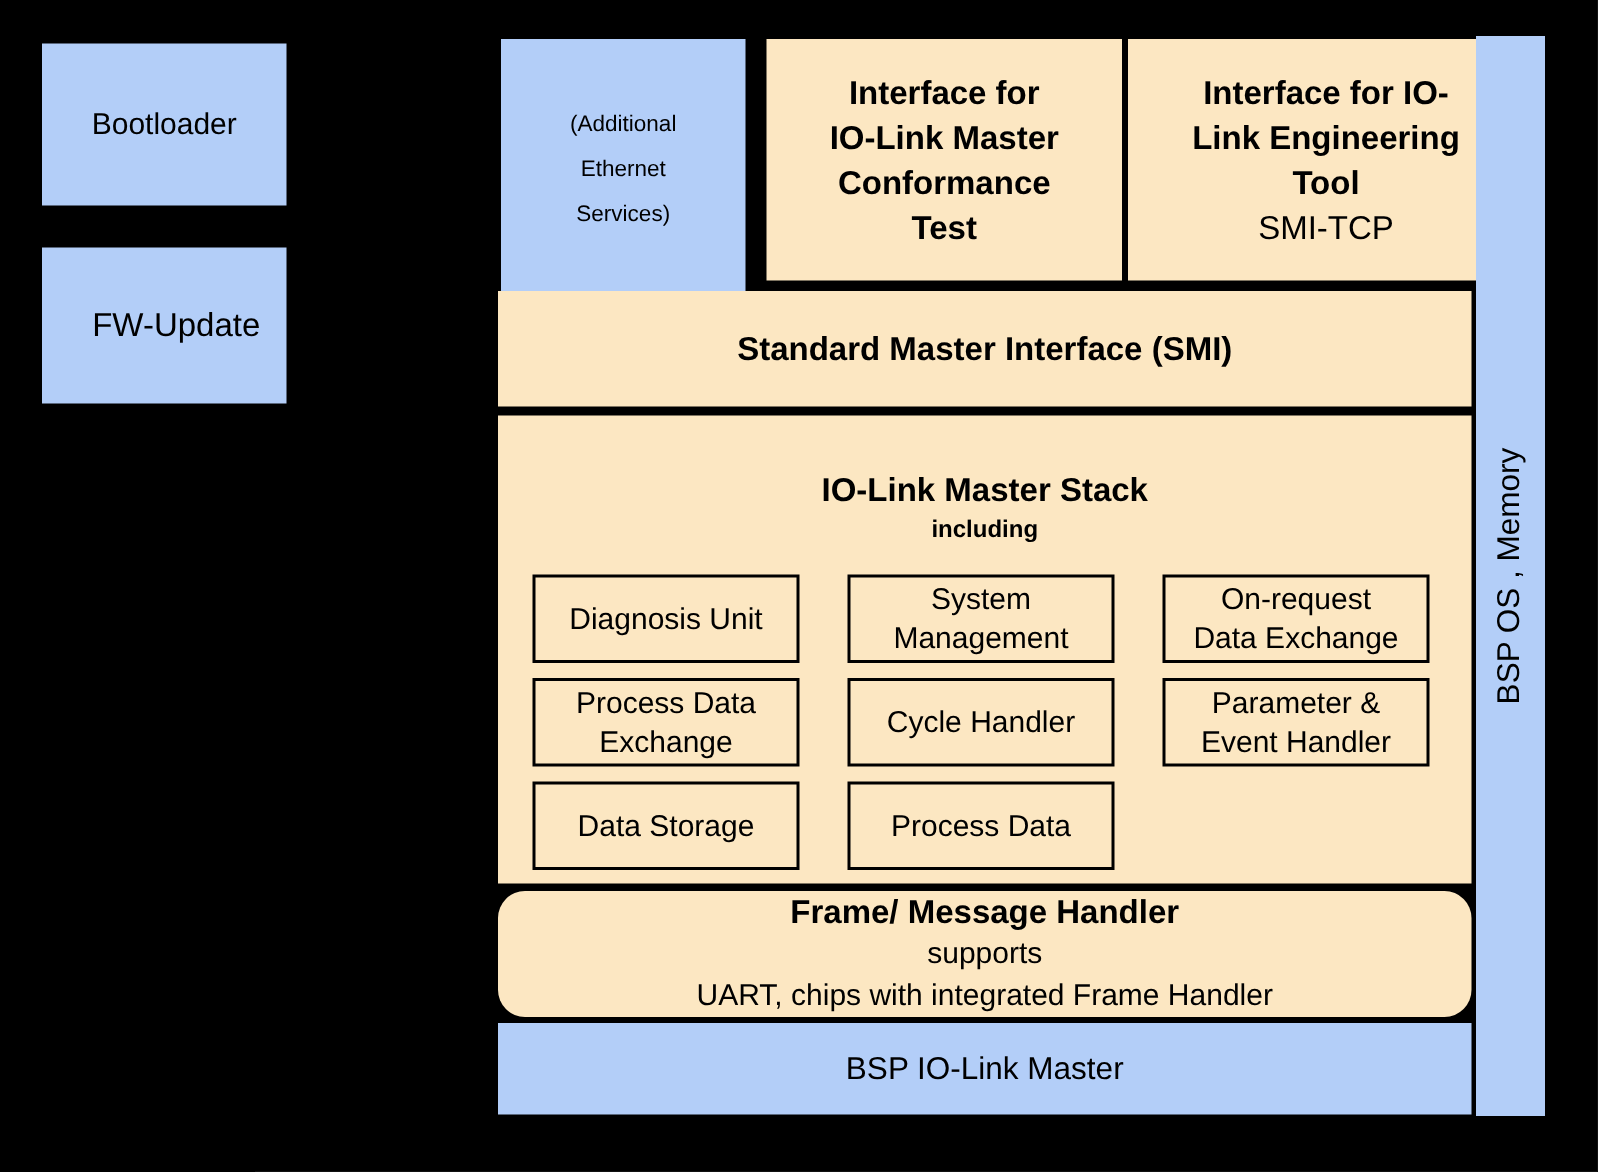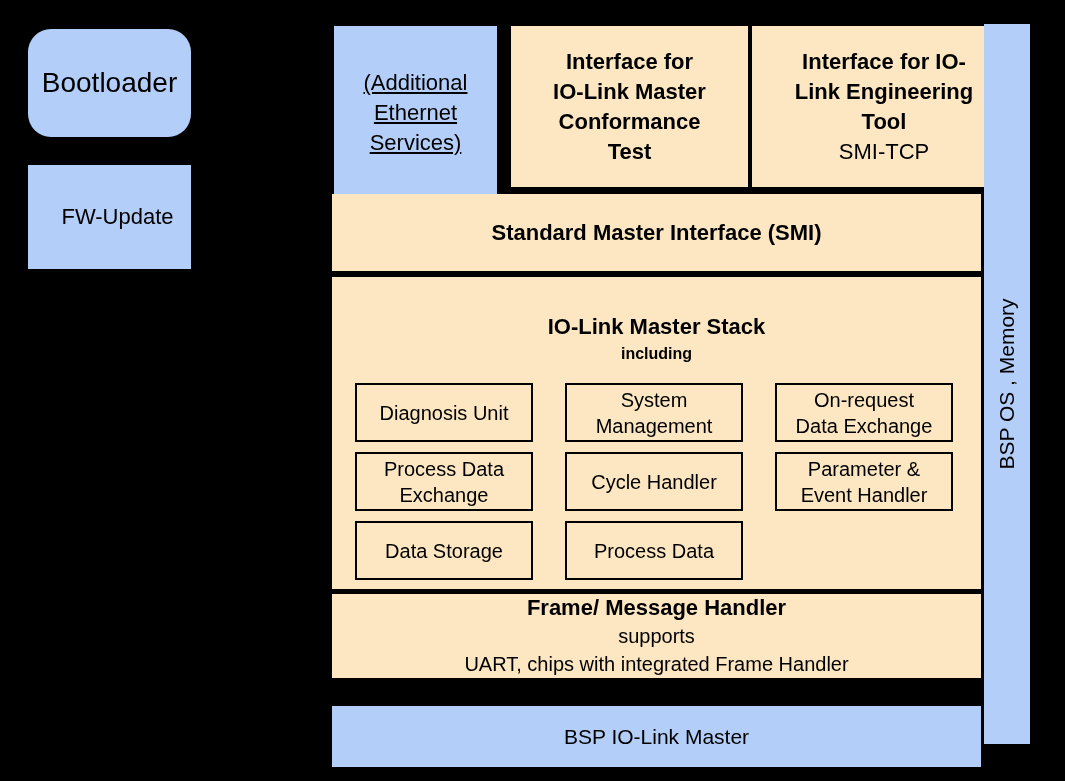--- a/index.html
+++ b/index.html
@@ -25,24 +25,24 @@
     display: flex;
     align-items: center;
     justify-content: center;
     flex-direction: column;
     text-align: center;
     white-space: pre-line;
   }
   .blue  { background: var(--blue); }
   .cream { background: var(--cream); }
 
-  #bootloader { left: 28px;  top: 29px;  width: 163px; height: 108px; font-size: 28px; border-radius: 23px; }
+  #bootloader { left: 28px;  top: 29px;  width: 163px; height: 108px; font-size: 20px; }
   #fw-update  { left: 28px;  top: 165px; width: 163px; height: 104px; font-size: 22px; padding-left: 16px; }
 
-  #aes  { left: 334px; top: 26px; width: 163px; height: 173px; font-size: 22px; line-height: 30px; text-decoration: underline; }
+  #aes  { left: 334px; top: 26px; width: 163px; height: 173px; font-size: 15px; line-height: 30px; }
   #conf { left: 511px; top: 26px; width: 237px; height: 161px; font-size: 22px; line-height: 30px; font-weight: 700; }
   #eng  { left: 752px; top: 26px; width: 264px; height: 161px; font-size: 22px; line-height: 30px; }
   #eng .bold-lines { font-weight: 700; white-space: pre-line; }
   #eng .sub { font-weight: 400; }
 
   #smi { left: 332px; top: 194px; width: 649px; height: 77px; font-size: 22px; font-weight: 700; }
 
   #stack { left: 332px; top: 277px; width: 649px; height: 312px; justify-content: flex-start; }
   #stack .stack-title    { margin-top: 36px; font-size: 22px; font-weight: 700; line-height: 28px; }
   #stack .stack-subtitle { font-size: 16px; line-height: 26px; font-weight: bold; }
@@ -61,25 +61,25 @@
     background: var(--cream);
     display: flex;
     align-items: center;
     justify-content: center;
     text-align: center;
     font-size: 20px;
     line-height: 26px;
     white-space: pre-line;
   }
 
-  #frame { left: 332px; top: 594px; width: 649px; height: 84px; line-height: 28px; }
+  #frame { left: 332px; top: 594px; width: 649px; height: 84px; line-height: 28px; border-radius: 18px; }
   #frame .frame-title { font-size: 22px; font-weight: 700; line-height: 28px; }
   #frame .frame-line  { font-size: 20px; line-height: 28px; }
 
-  #bsp-master { left: 332px; top: 706px; width: 649px; height: 61px; font-size: 21px; }
+  #bsp-master { left: 332px; top: 682px; width: 649px; height: 61px; font-size: 21px; }
 
   #bsp-os { left: 984px; top: 24px; width: 46px; height: 720px; }
   #bsp-os .vtext {
     transform: rotate(-90deg);
     white-space: nowrap;
     font-size: 21px;
   }
 </style>
 </head>
 <body>

